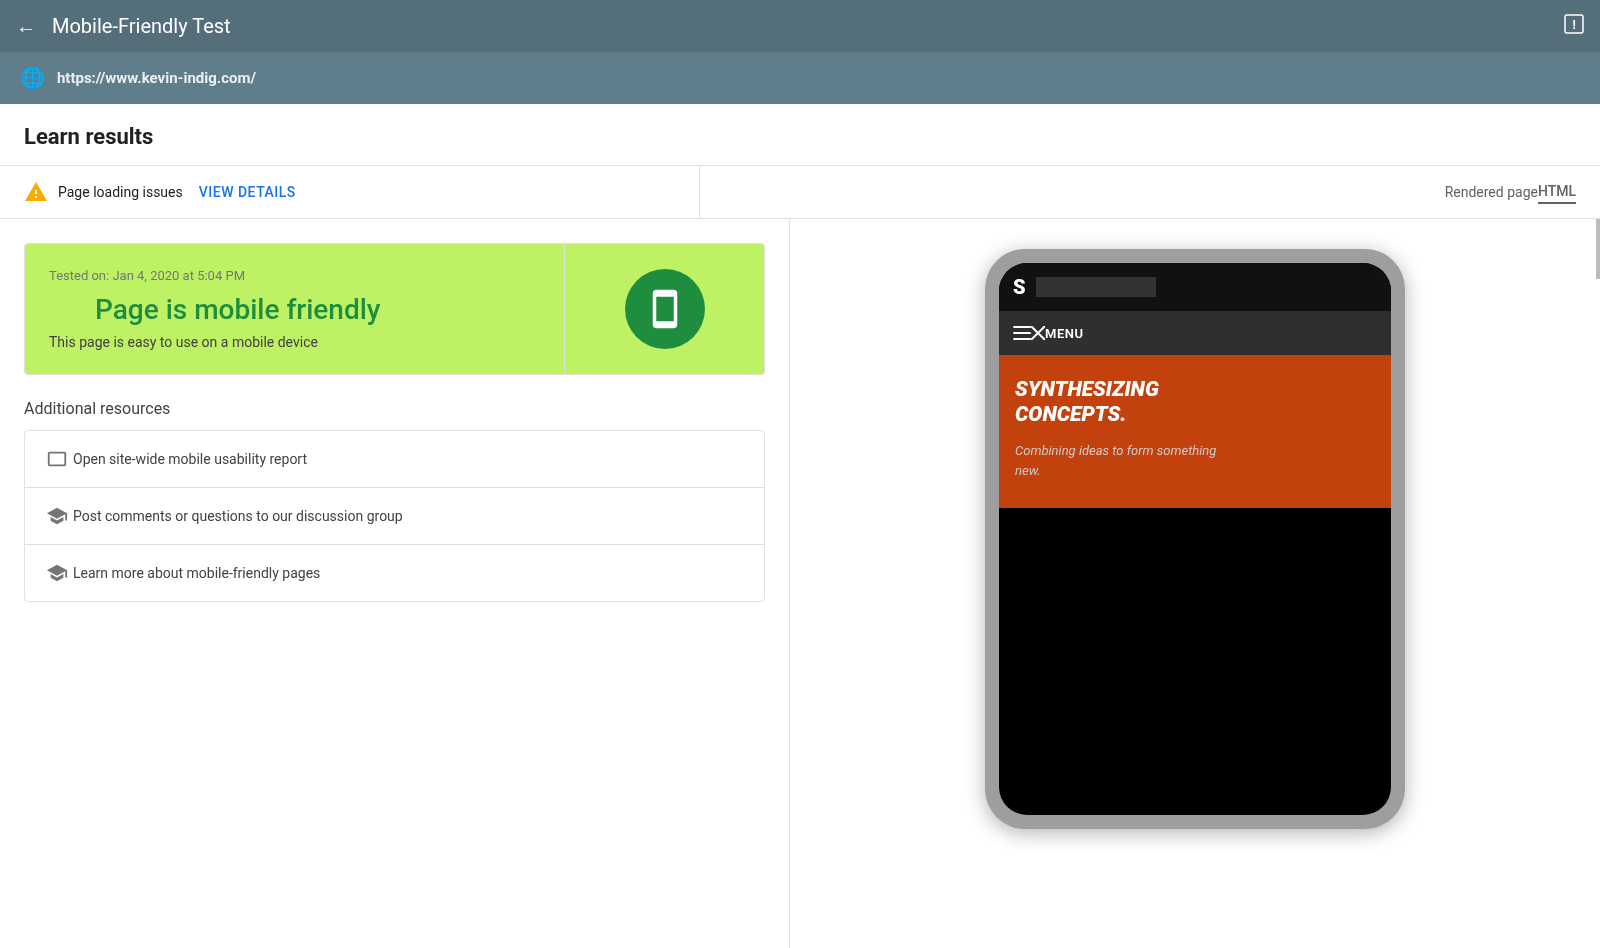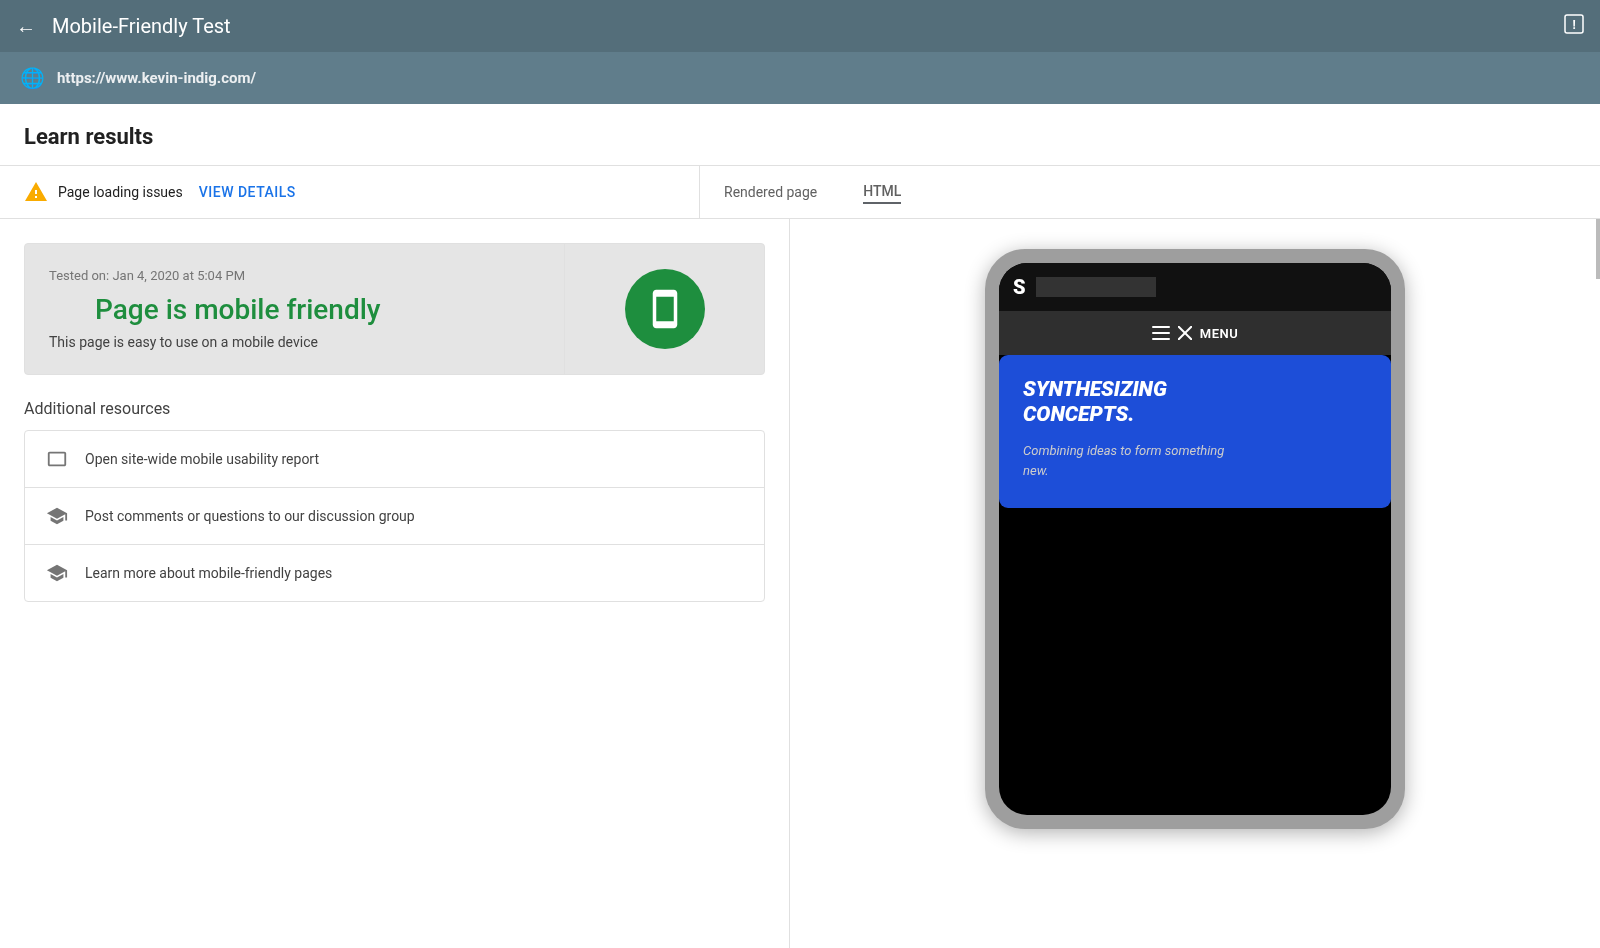--- a/index.html
+++ b/index.html
@@ -104,23 +104,22 @@
       border-right: 1px solid #e0e0e0;
       display: flex;
       align-items: center;
       padding: 14px 24px;
       gap: 10px;
     }
     .right-header-col {
       flex: 1;
       display: flex;
       align-items: center;
-      justify-content: flex-start;
+      justify-content: flex-end;
       padding: 14px 24px;
-      gap: 46px;
     }
     .rendered-page-label {
       font-size: 14px;
       color: #616161;
     }
     .html-tab {
       font-size: 14px;
       color: #616161;
       font-weight: 500;
       cursor: pointer;
@@ -139,21 +138,21 @@
       overflow-y: auto;
       padding: 24px;
     }
 
     
     .result-card {
       border: 1px solid #e0e0e0;
       border-radius: 4px;
       display: flex;
       margin-bottom: 24px;
-      background: #e5e5e5;
+      background: #bef264;
     }
     .result-card-left {
       padding: 24px;
       flex: 1;
     }
     .result-card-right {
       width: 200px;
       display: flex;
       align-items: center;
       justify-content: center;
@@ -196,21 +195,21 @@
     }
     .resources-list {
       border: 1px solid #e0e0e0;
       border-radius: 4px;
       overflow: hidden;
     }
     .resource-item {
       display: flex;
       align-items: center;
       padding: 16px 20px;
-      gap: 16px;
+      gap: 4px;
       border-bottom: 1px solid #e0e0e0;
       cursor: pointer;
     }
     .resource-item:last-child {
       border-bottom: none;
     }
     .resource-icon {
       width: 24px;
       height: 24px;
       color: #757575;
@@ -374,36 +373,36 @@
     <div class="scrollbar-indicator"></div>
 
     <div class="phone-mockup">
       <div class="phone-screen">
 
         <div style="background: #111; height: 48px; display: flex; align-items: center; padding: 0 14px;">
           <span style="color: #fff; font-size: 20px; font-weight: 900;">S</span>
           <div style="margin-left: 10px; width: 120px; height: 20px; background: #333;"></div>
         </div>
 
-        <div style="background: rgba(50,50,50,0.95); height: 44px; display: flex; align-items: center; justify-content: center; padding: 0 14px; gap: 8px;">
+        <div style="background: rgba(50,50,50,0.95); height: 44px; display: flex; align-items: center; justify-content: flex-start; padding: 0 14px; ">
 
           <svg width="18" height="14" viewBox="0 0 18 14" fill="white">
             <rect y="0" width="18" height="2" rx="1"></rect>
             <rect y="6" width="18" height="2" rx="1"></rect>
             <rect y="12" width="18" height="2" rx="1"></rect>
           </svg>
 
           <svg width="14" height="14" viewBox="0 0 14 14" fill="white">
             <line x1="0" y1="0" x2="14" y2="14" stroke="white" stroke-width="2"></line>
             <line x1="14" y1="0" x2="0" y2="14" stroke="white" stroke-width="2"></line>
           </svg>
           <span style="color: #fff; font-size: 13px; font-weight: 600; letter-spacing: 0.5px;">MENU</span>
         </div>
 
-        <div style="background: #1d4ed8; padding: 22px 24px 28px; border-radius: 9px;">
+        <div style="background: #c2410c; padding: 22px 16px 28px;">
           <div style="font-size: 21px; font-weight: 900; font-style: italic; color: #fff; line-height: 1.2; margin-bottom: 14px;">SYNTHESIZING<br>CONCEPTS.</div>
           <div style="font-size: 13px; font-style: italic; color: #ccc; line-height: 1.5;">Combining ideas to form something<br>new.</div>
         </div>
 
 
       </div>
     </div>
 
   </div>
 </div>

